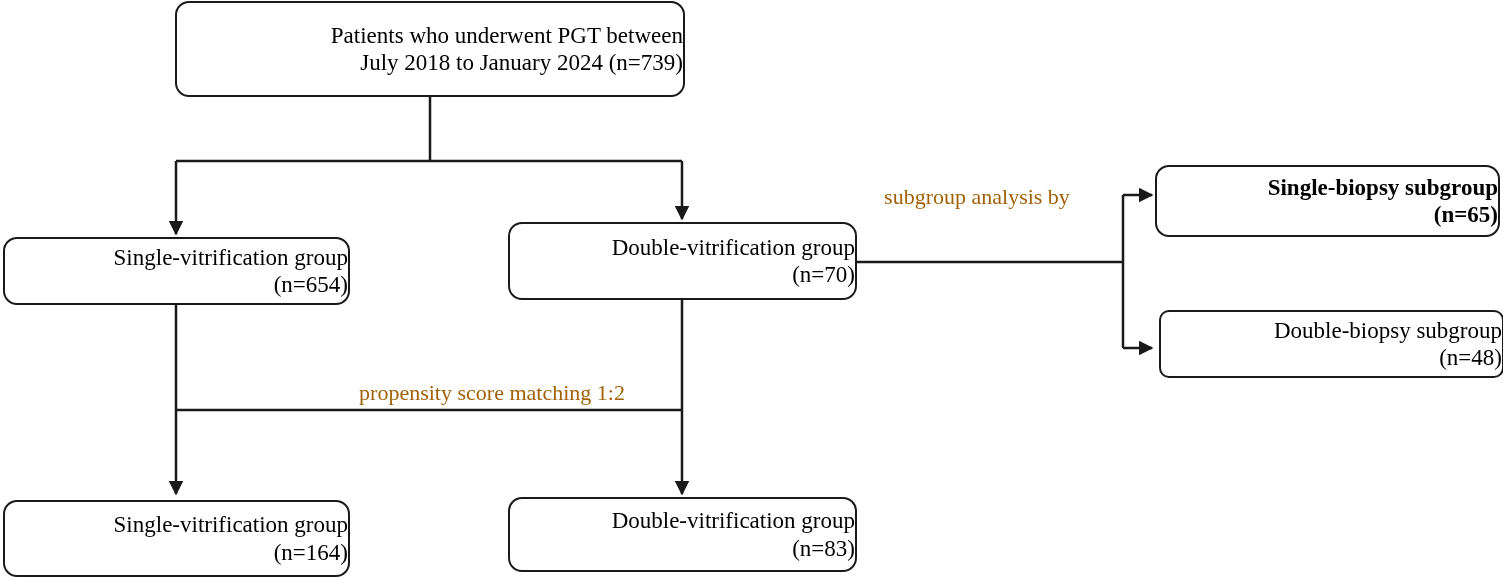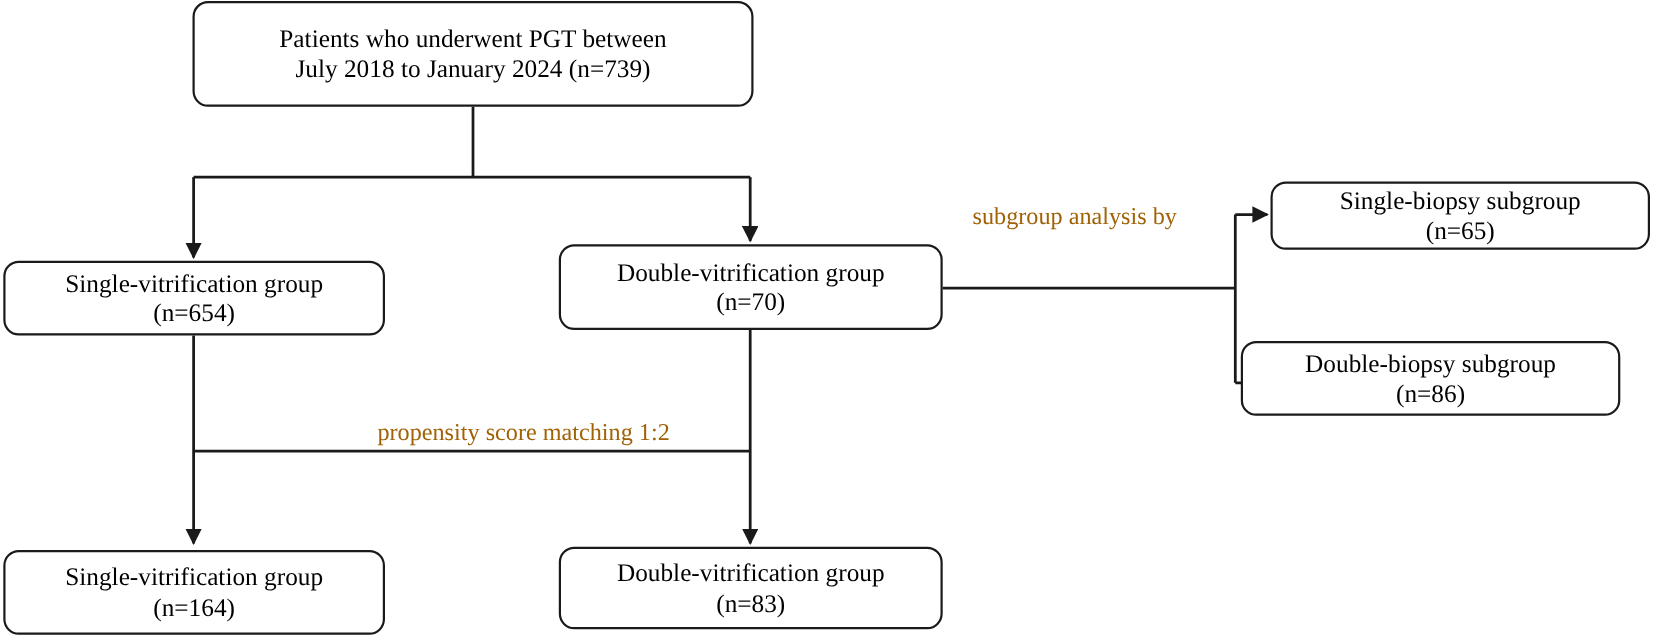--- a/index.html
+++ b/index.html
@@ -16,21 +16,21 @@
     font-family: "Liberation Serif", "DejaVu Serif", serif;
   }
   .node {
     position: absolute;
     box-sizing: border-box;
     border: 2.5px solid #1a1a1a;
     border-radius: 14px;
     background: #ffffff;
     display: flex;
     flex-direction: column;
-    align-items: center;
+    align-items: flex-end;
     justify-content: center;
     text-align: center;
     color: #000000;
     line-height: 1.18;
   }
   .node .ln {
     display: block;
     white-space: nowrap;
   }
   .t22 { font-size: 23px; }
@@ -91,41 +91,41 @@
   <div class="node t22" style="left:3px; top:237px; width:347px; height:68px;">
     <span class="ln">Single-vitrification group</span>
     <span class="ln">(n=654)</span>
   </div>
 
   <div class="node t22" style="left:508px; top:222px; width:349px; height:78px;">
     <span class="ln">Double-vitrification group</span>
     <span class="ln">(n=70)</span>
   </div>
 
-  <div class="node t22" style="left:1155px; top:165px; width:345px; height:62px;">
+  <div class="node t22" style="left:1155px; top:165px; width:345px; height:72px;font-weight:bold;">
     <span class="ln">Single-biopsy subgroup</span>
     <span class="ln">(n=65)</span>
   </div>
 
-  <div class="node t22" style="left:1128px; top:310px; width:345px; height:68px;">
+  <div class="node t22" style="left:1159px; top:310px; width:345px; height:68px;border-radius:10px;">
     <span class="ln">Double-biopsy subgroup</span>
-    <span class="ln">(n=86)</span>
+    <span class="ln">(n=48)</span>
   </div>
 
   <div class="node t22" style="left:3px; top:500px; width:347px; height:77px;">
     <span class="ln">Single-vitrification group</span>
     <span class="ln">(n=164)</span>
   </div>
 
   <div class="node t22" style="left:508px; top:497px; width:349px; height:75px;">
     <span class="ln">Double-vitrification group</span>
     <span class="ln">(n=83)</span>
   </div>
 
   <div class="edge-label t21" style="left:852px; top:184px; width:250px;">
     <span class="ln">subgroup analysis by</span>
   </div>
 
-  <div class="edge-label t21" style="left:176px; top:380px; width:600px;">
+  <div class="edge-label t21" style="left:192px; top:380px; width:600px;">
     <span class="ln">propensity score matching 1:2</span>
   </div>
 
 </div>
 
 </body></html>

